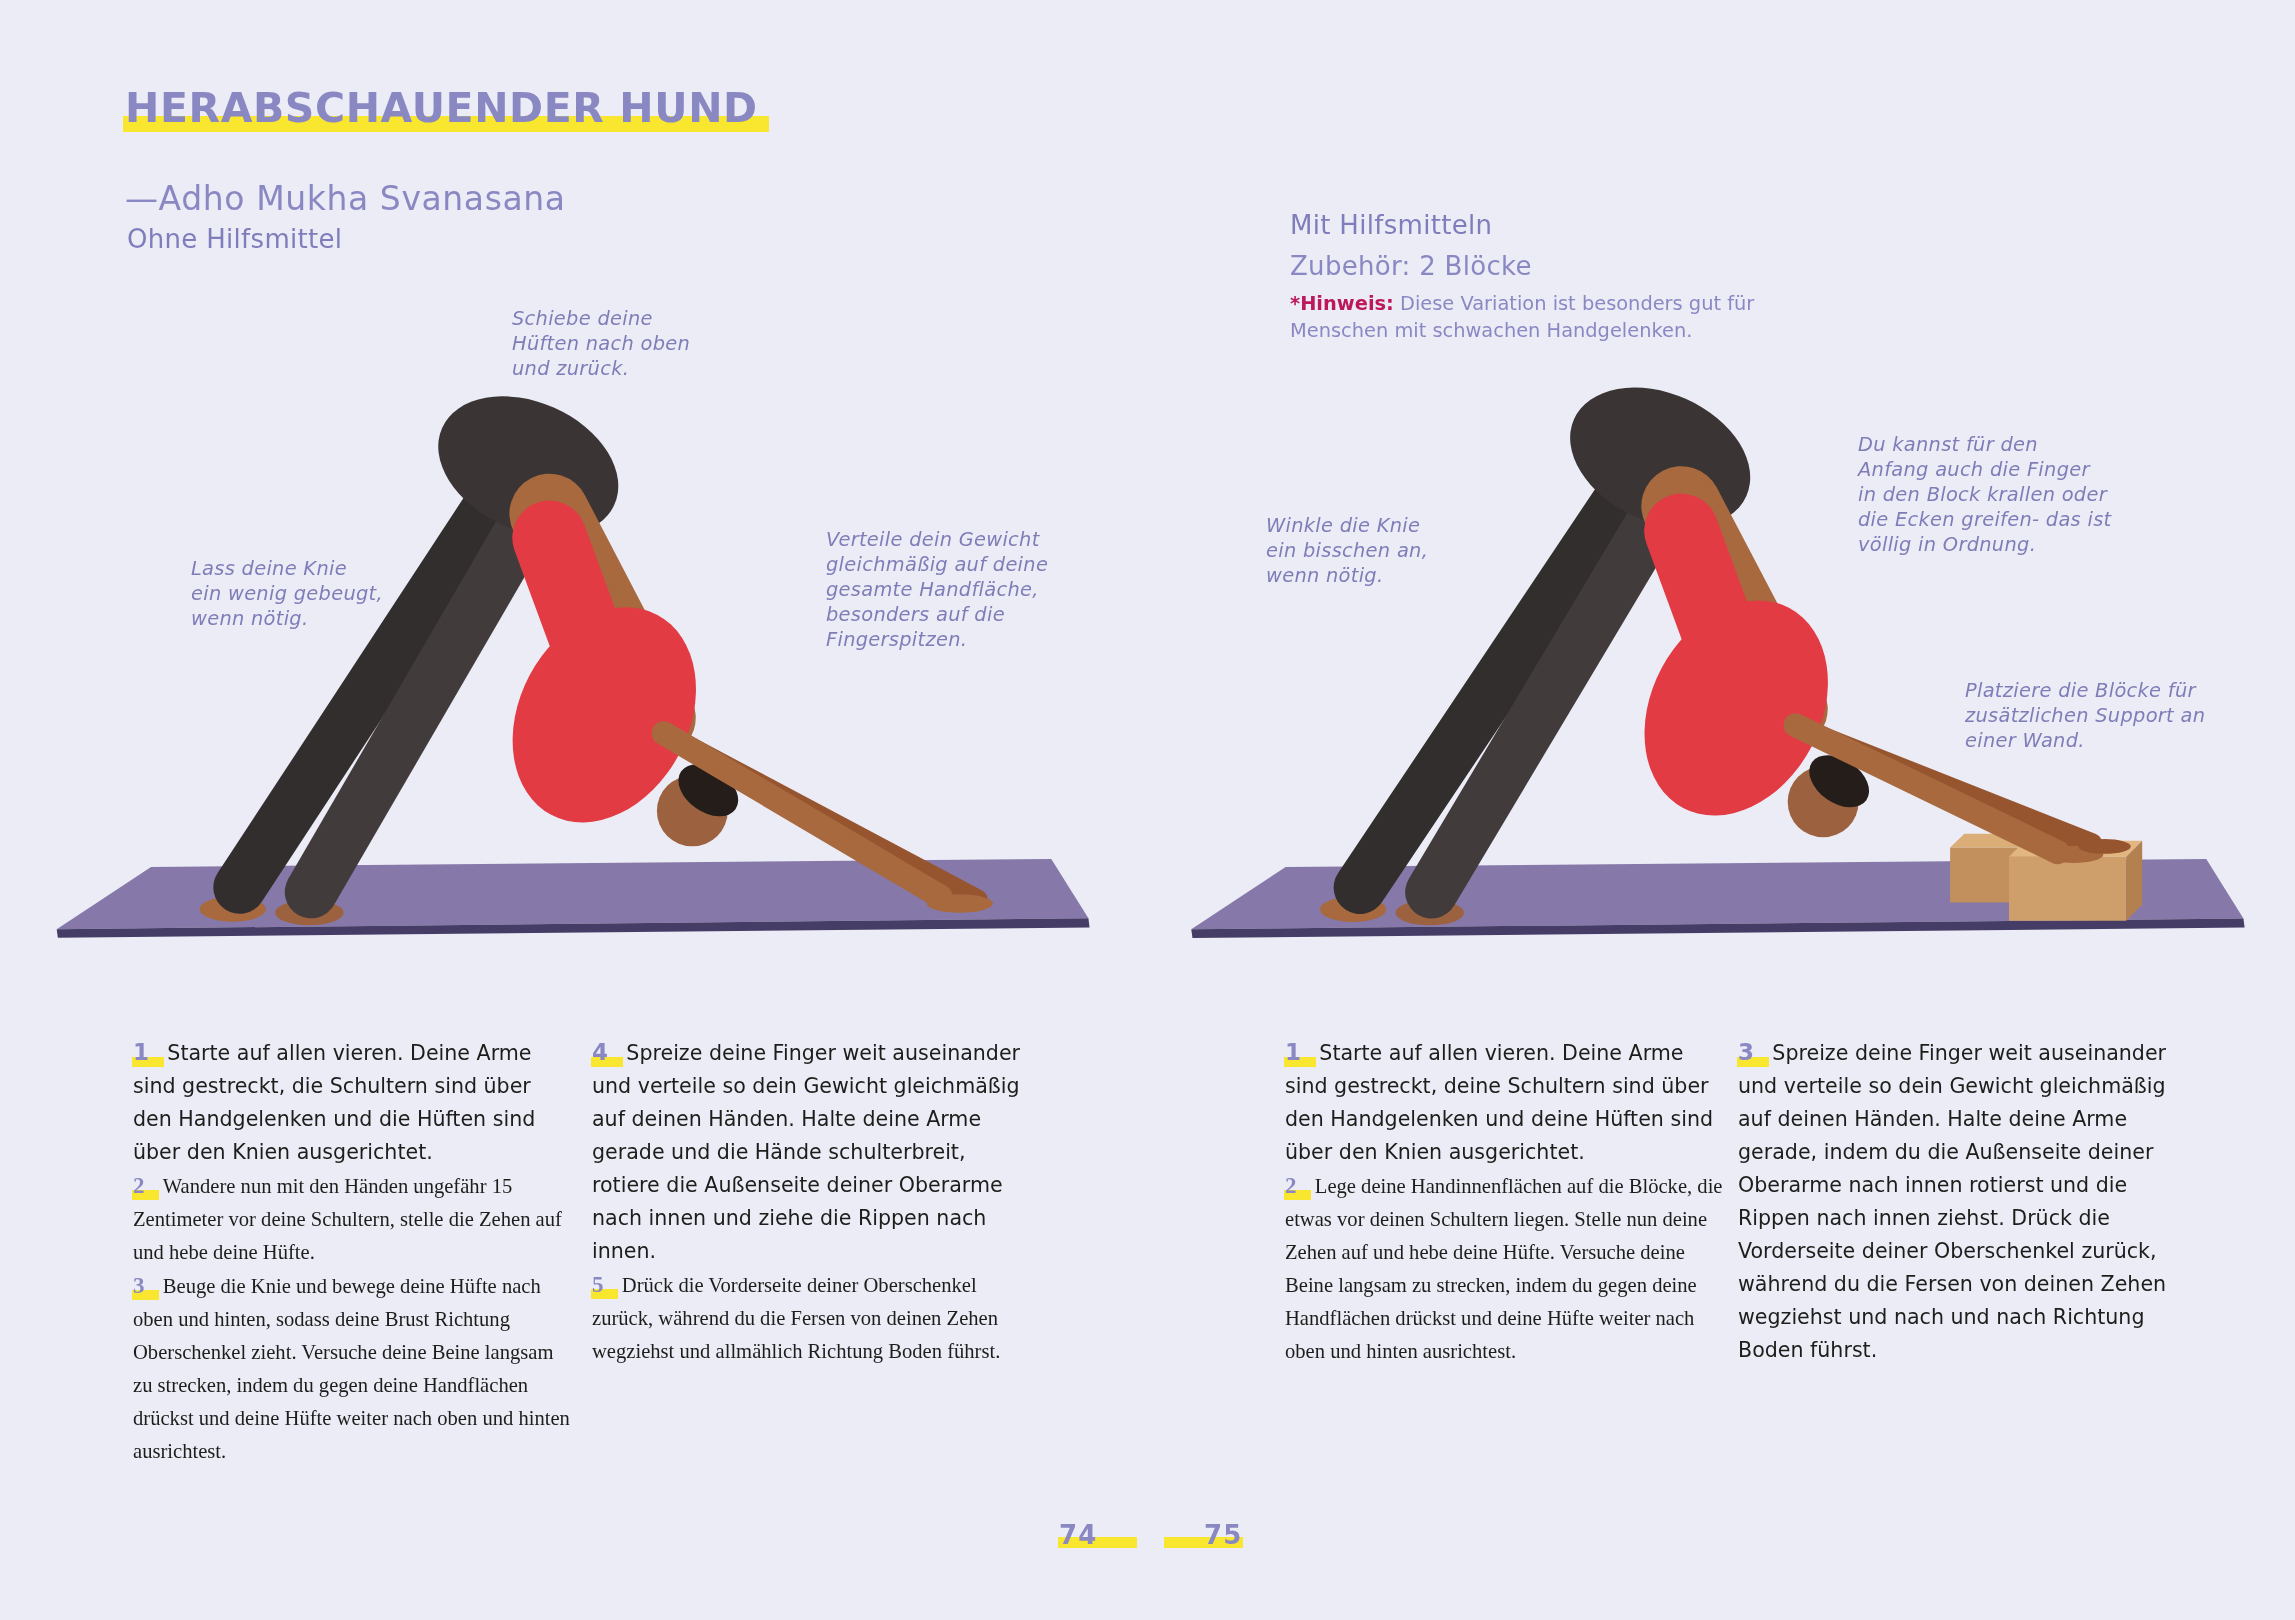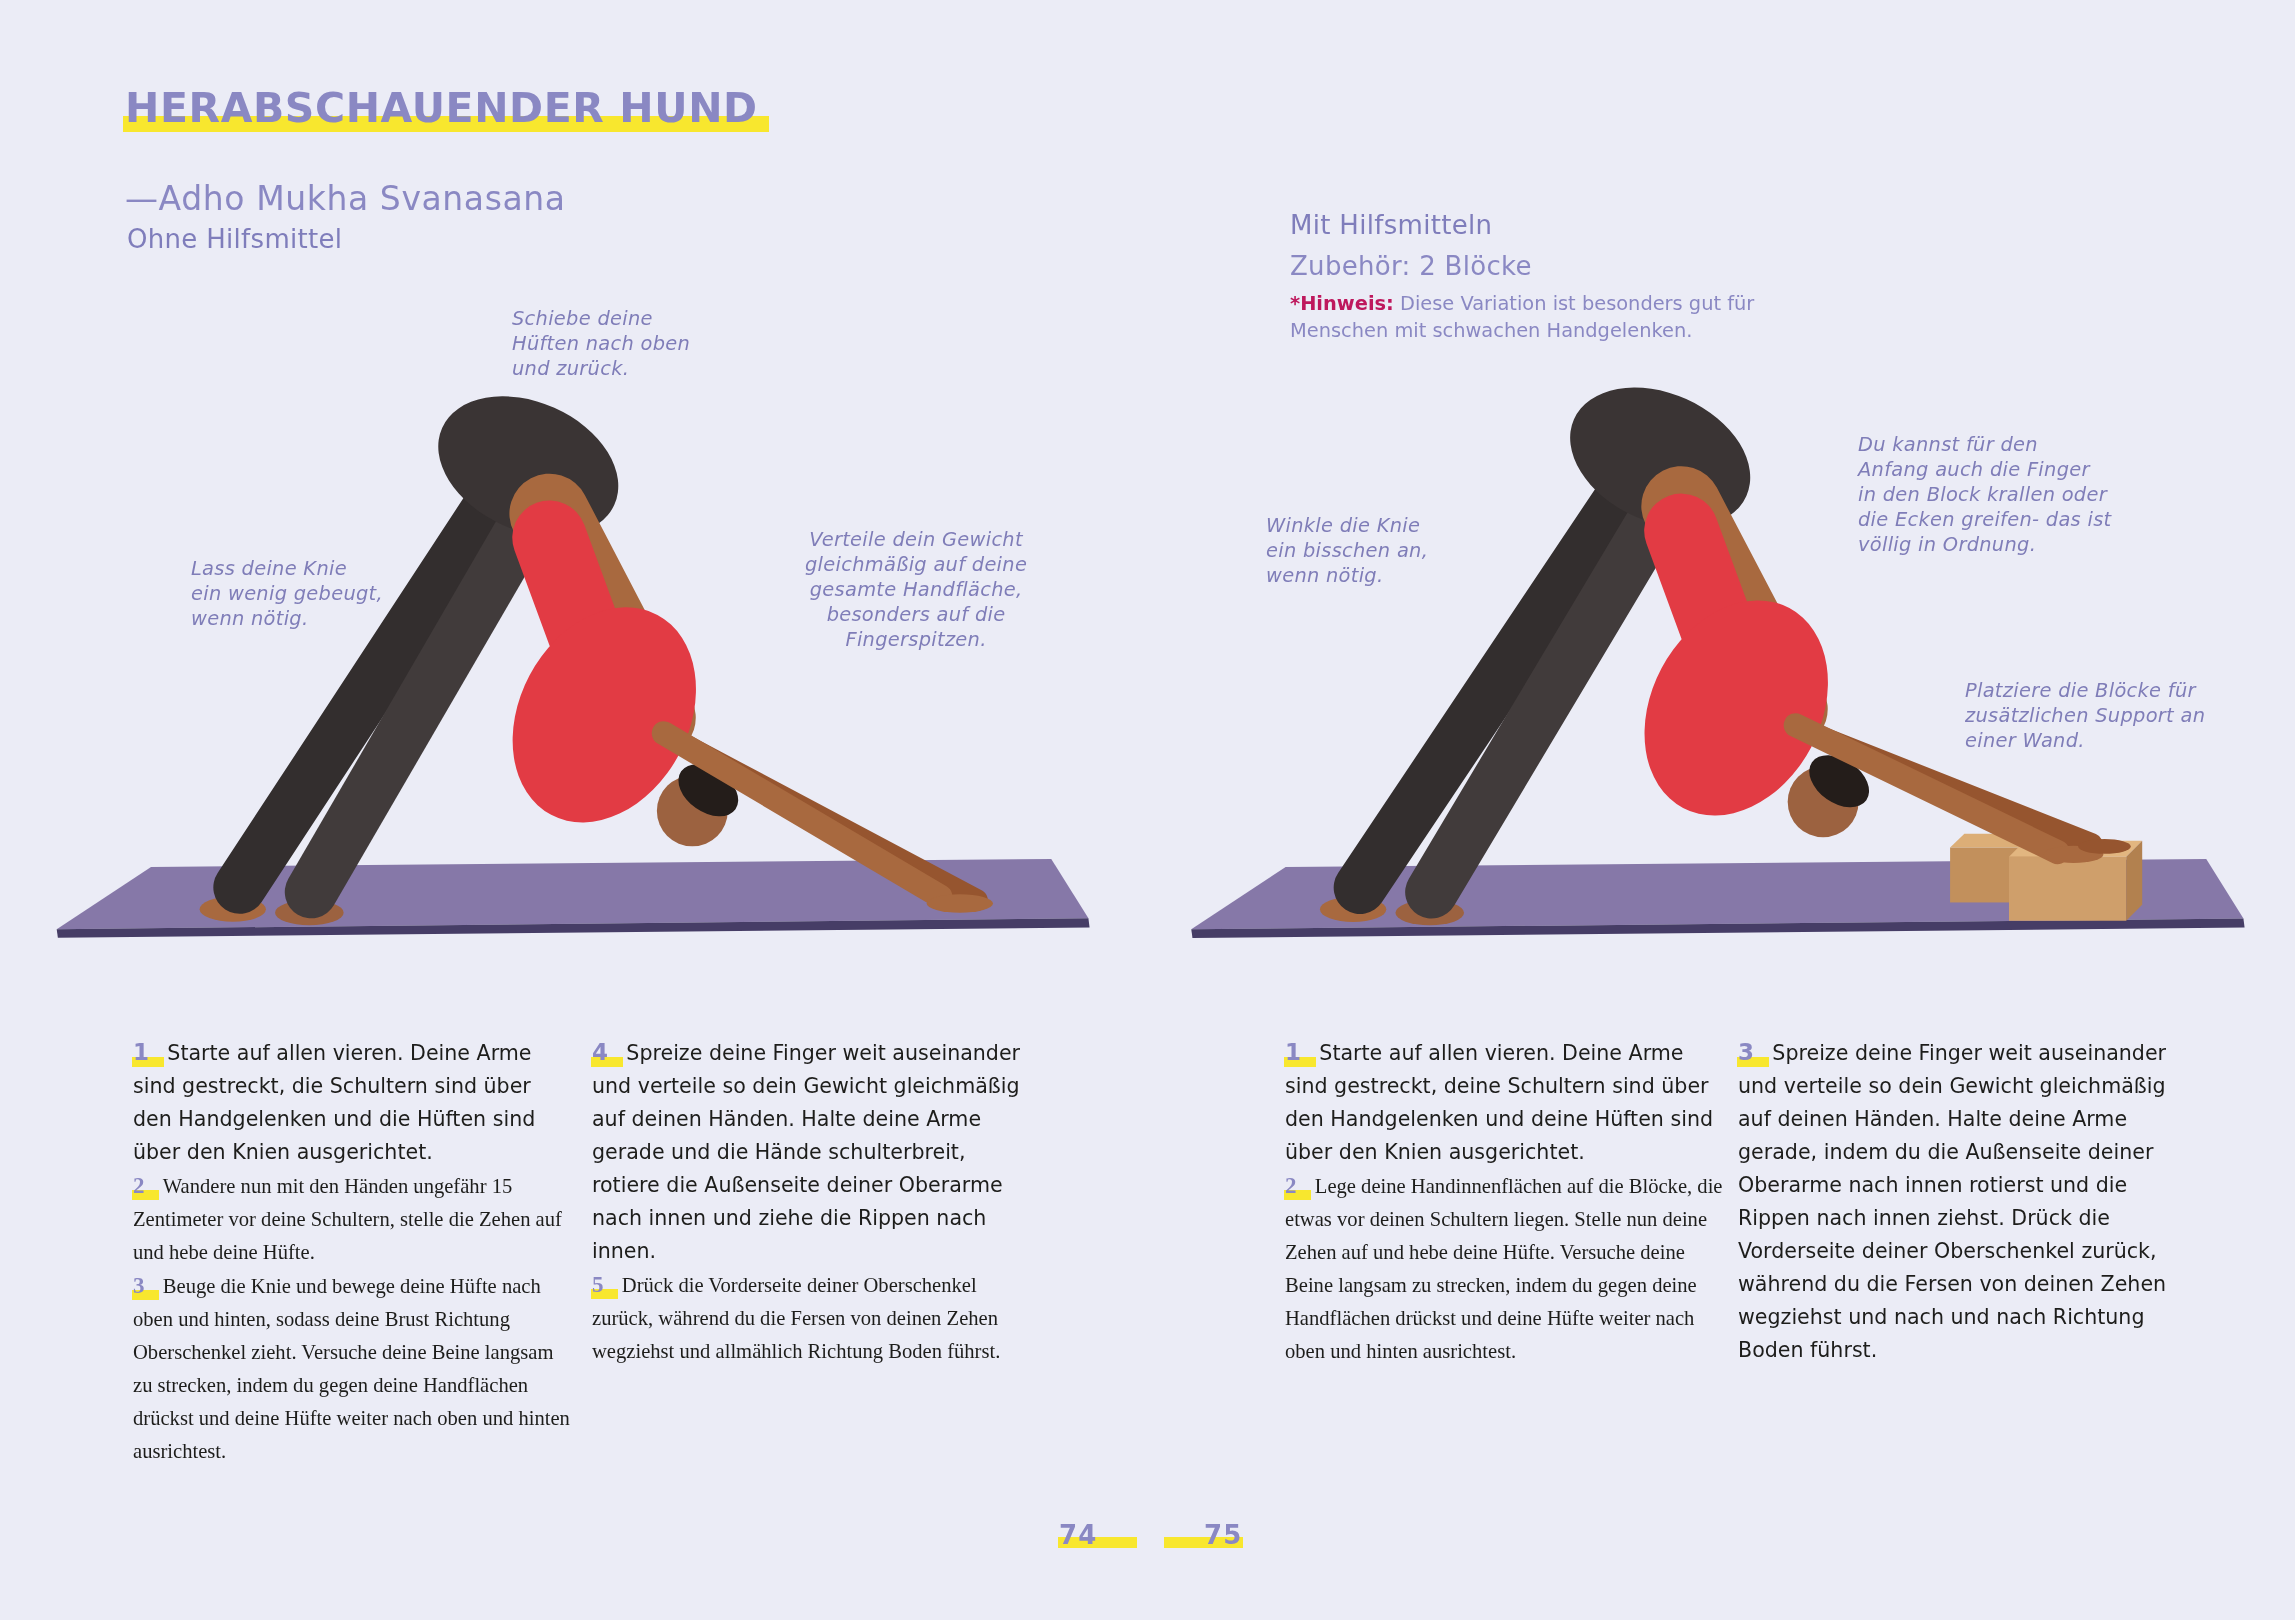--- a/index.html
+++ b/index.html
@@ -53,21 +53,21 @@
   .note b{color:#be185d;}
 
   
   .handwriting{
     position:absolute;
     font-size:19.4px;line-height:25px;font-style:italic;
     color:var(--handwriting-purple);white-space:pre-line;letter-spacing:0.3px;
   }
   #ann-hips{left:512px;top:306px;}
   #ann-knees-left{left:191px;top:556px;}
-  #ann-weight{left:805px;top:527px;text-align:center;}
+  #ann-weight{left:826px;top:527px;}
   #ann-knees-right{left:1266px;top:481px;margin-top:32px;}
   #ann-fingers{left:1858px;top:432px;}
   #ann-blocks{left:1965px;top:678px;font-style:italic;}
 
   
   .figure{position:absolute;}
   #figure-left{left:51px;top:366px;width:1046px;height:572px;}
   #figure-right{left:1177px;top:366px;width:1075px;height:572px;}
   .figure svg{display:block;width:100%;height:100%;}
 

